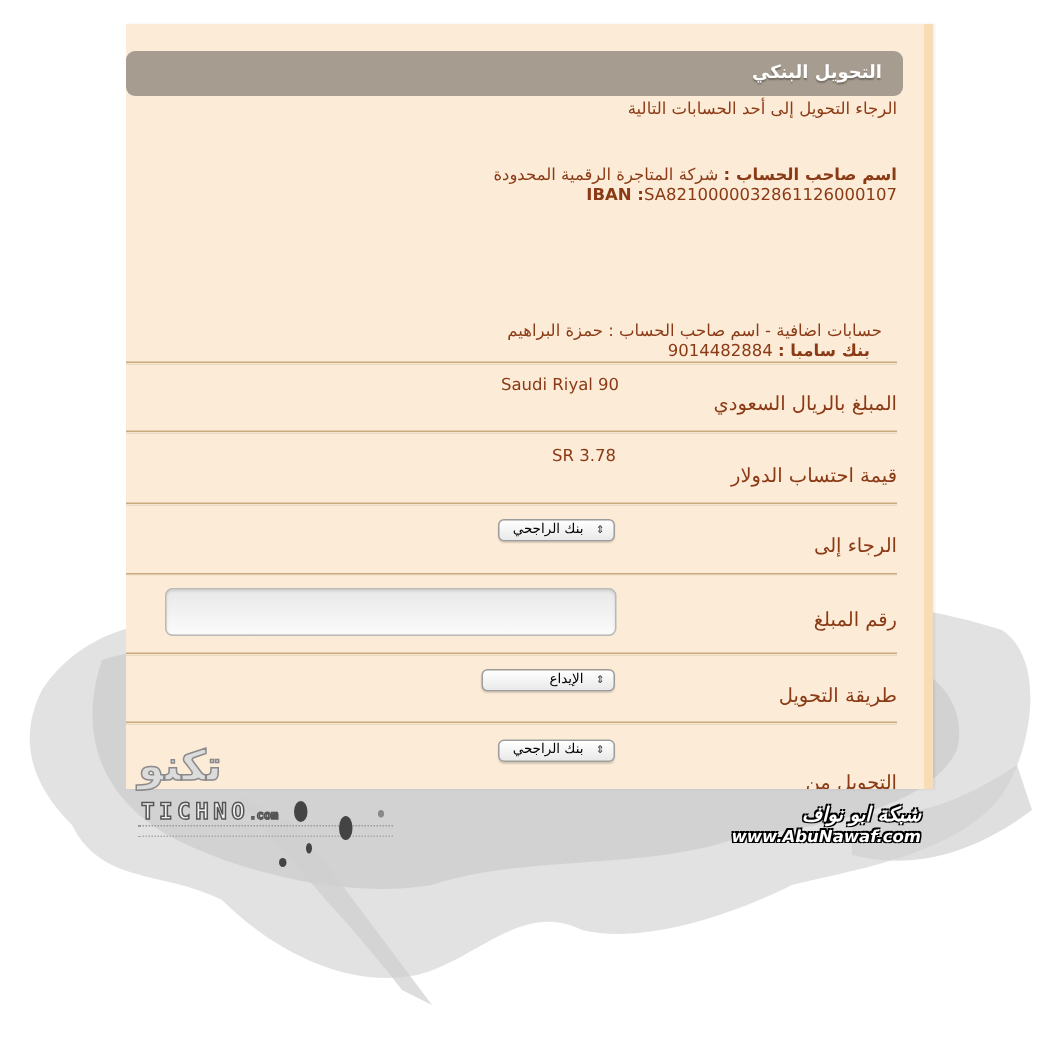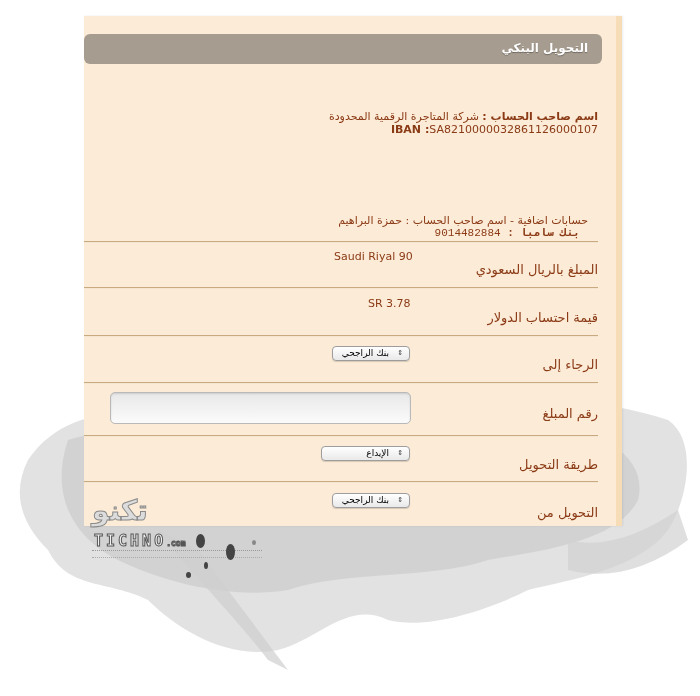--- a/index.html
+++ b/index.html
@@ -210,35 +210,36 @@
     <path d="M150,150 C180,190 230,240 260,280 L280,290 C250,250 220,210 190,170 Z" fill="#cfcfcf" opacity="0.7"></path>
     <path d="M560,160 C600,170 640,150 670,130 L680,160 C640,190 600,200 560,190 Z" fill="#d2d2d2" opacity="0.7"></path>
   </svg>
 
   <div class="panel">
 
     <div class="header">
       <span class="header-title">التحويل البنكي</span>
     </div>
 
+    <div class="subtitle">الرجاء التحويل إلى أحد الحسابات التالية</div>
 
     <div class="info" style="top:94px;">
       <div>
         <span class="b">اسم صاحب الحساب :</span>
         <span>شركة المتاجرة الرقمية المحدودة</span>
       </div>
       <div class="ltr" style="text-align:right;">
         <span class="b">IBAN :</span><span>SA8210000032861126000107</span>
       </div>
     </div>
 
 
     <div class="info" style="top:198px; right:28px;">
       <div>حسابات اضافية - اسم صاحب الحساب : حمزة البراهيم</div>
-      <div style="padding-right:8px;font-family:Liberation Mono, monospace;">
+      <div style="padding-right:8px;">
         <span class="b">بنك سامبا :</span>
         <span>9014482884</span>
       </div>
     </div>
 
     <div class="sep" style="top:225px;"></div>
 
     <div class="row-value" style="top:234px; left:250px;">Saudi Riyal  90</div>
     <div class="row-label" style="top:246px;">المبلغ بالريال السعودي</div>
 
@@ -269,29 +270,33 @@
       <span>الإيداع</span>
     </div>
     <div class="row-label" style="top:441px;">طريقة التحويل</div>
 
     <div class="sep" style="top:465px;"></div>
 
     <div class="select" style="top:477px; left:248px; width:78px;">
       <span class="arrows">⇕</span>
       <span>بنك الراجحي</span>
     </div>
-    <div class="row-label" style="top:489px;">التحويل من</div>
+    <div class="row-label" style="top:499px;">التحويل من</div>
   </div>
 
   <div class="logo-left">
     <div class="logo-ar">تكنو</div>
     <div class="logo-en">
       <span>TICHNO</span><small>.com</small>
     </div>
     <div class="logo-fine"></div>
     <div class="splat" style="left:104px; top:40px; width:9px; height:14px;"></div>
     <div class="splat" style="left:134px; top:50px; width:9px; height:16px;"></div>
     <div class="splat" style="left:112px; top:68px; width:4px; height:7px;"></div>
     <div class="splat" style="left:94px; top:78px; width:5px; height:6px;"></div>
     <div class="splat" style="left:160px; top:46px; width:4px; height:5px; background:#888;"></div>
   </div>
 
+  <div class="logo-right">
+    <div class="ar">شبكة ابو نواف</div>
+    <div class="en">www.AbuNawaf.com</div>
+  </div>
 </div>
 
 </body></html>

